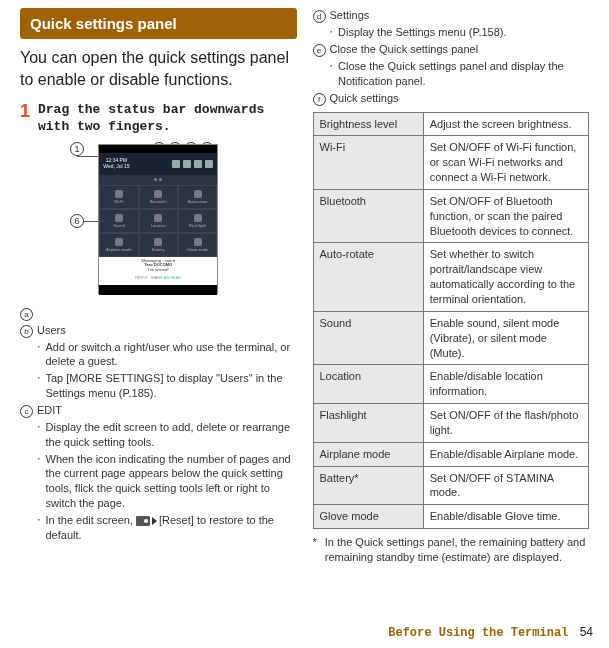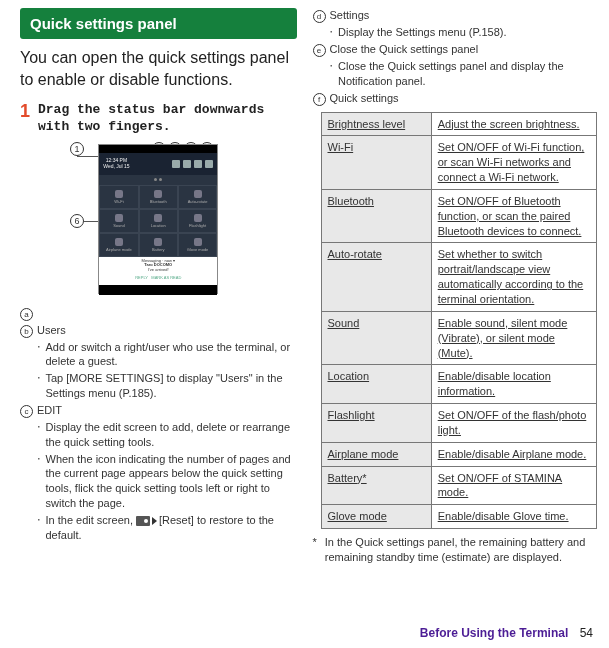--- a/index.html
+++ b/index.html
@@ -18,21 +18,21 @@
       height: 620px;
       padding: 8px 12px 0 12px;
     }
     .col {
       width: 50%;
       padding: 0 8px;
     }
     .col-left { border-right: none; }
     .col-right { }
     .section-head {
-      background: #15803d;
+      background: #a16207;
       color: #fff;
       font-weight: bold;
       font-size: 15px;
       padding: 7px 10px;
       border-radius: 3px;
       margin-bottom: 8px;
     }
     .intro { font-size: 16px; line-height: 1.4; margin-bottom: 10px; color: #222; }
     .step { display: flex; margin-bottom: 8px; }
     .step-num { color: #e34b2a; font-weight: bold; font-size: 18px; margin-right: 8px; line-height: 1.1; }
@@ -62,30 +62,30 @@
       border-radius: 50%; font-size: 9px; line-height: 12px; text-align: center;
       background: #fff; color: #333;
     }
     .list { list-style: none; }
     .list-item { display: flex; margin-bottom: 2px; line-height: 1.35; }
     .list-marker { flex-shrink: 0; margin-right: 4px; }
     .circ { display: inline-block; width: 13px; height: 13px; border: 1px solid #333; border-radius: 50%; font-size: 8px; line-height: 11px; text-align: center; }
     .sub-list { list-style: none; margin-left: 16px; }
     .sub-item { display: flex; margin-bottom: 2px; line-height: 1.35; }
     .dot { flex-shrink: 0; margin-right: 4px; color: #666; }
-    .tbl { width: 100%; border-collapse: collapse; margin: 6px 8px; text-decoration: underline; }
+    .tbl { width: 100%; border-collapse: collapse; margin: 6px 0; }
     .tbl td { border: 1px solid #777; padding: 4px 6px; vertical-align: top; line-height: 1.35; }
     .tbl td.label { background: #e8e8e8; font-weight: normal; width: 40%; }
     .footnote { display: flex; line-height: 1.35; margin-top: 4px; }
     .footnote .ast { flex-shrink: 0; margin-right: 8px; }
     .footer {
       position: absolute; bottom: 8px; right: 16px;
       font-size: 12px; color: #333;
     }
-    .footer .sec { color: #4c1d95; font-weight: bold; margin-right: 8px; }
+    .footer .sec { color: #a16207; font-weight: bold; margin-right: 8px; font-family: Liberation Mono, monospace; }
     .footer .pg { font-weight: normal; color: #222; }
     .key { display: inline-block; width: 14px; height: 10px; background: #555; vertical-align: middle; border-radius: 1px; position: relative; }
     .key::before { content: ""; position: absolute; right: 2px; top: 3px; width: 4px; height: 4px; background: #fff; border-radius: 50%; }
     .tri { display: inline-block; width: 0; height: 0; border-left: 5px solid #333; border-top: 4px solid transparent; border-bottom: 4px solid transparent; vertical-align: middle; margin: 0 2px; }
   </style>
 </head>
 <body>
 
 <div class="page">
   <div class="col col-left">

